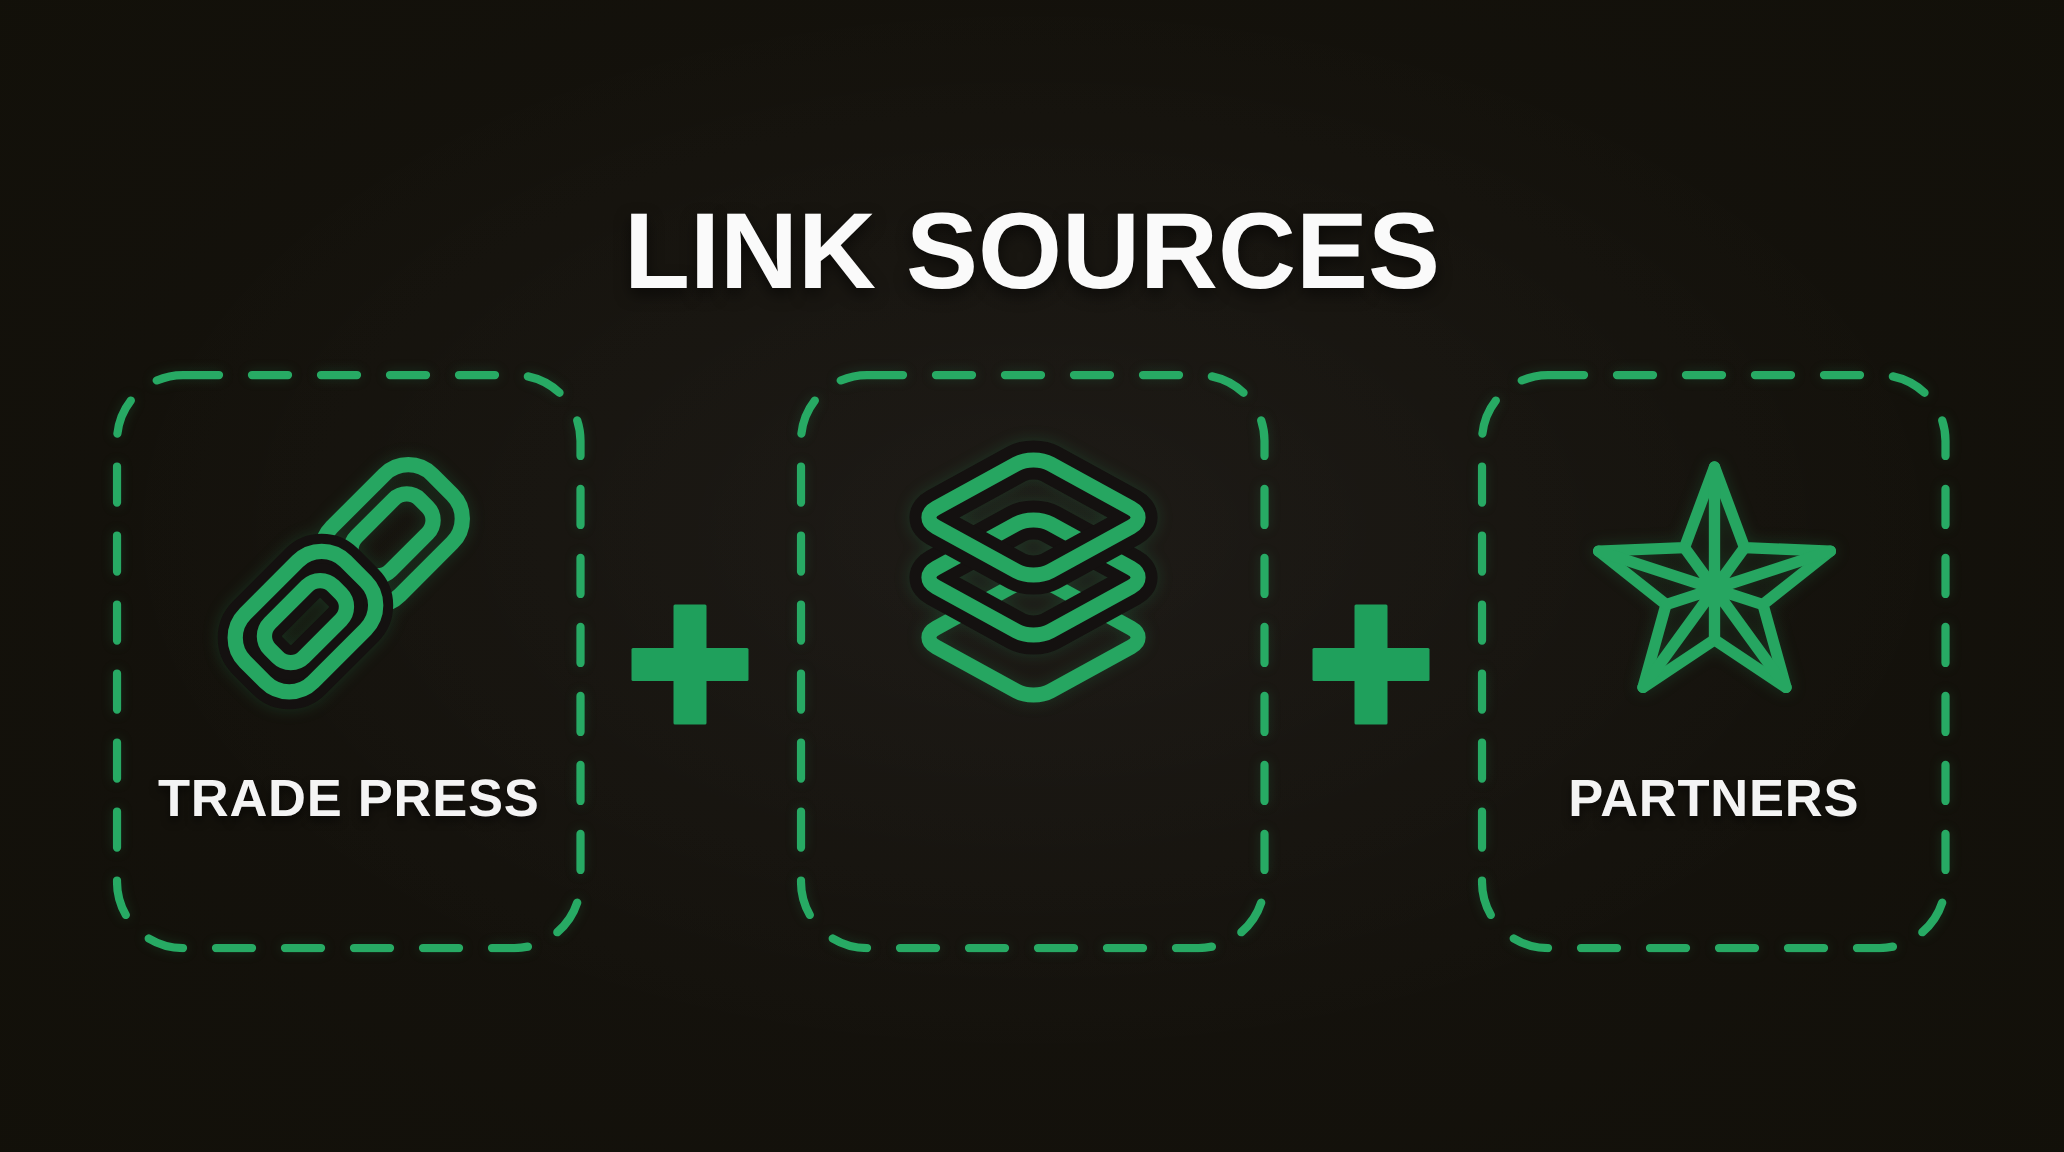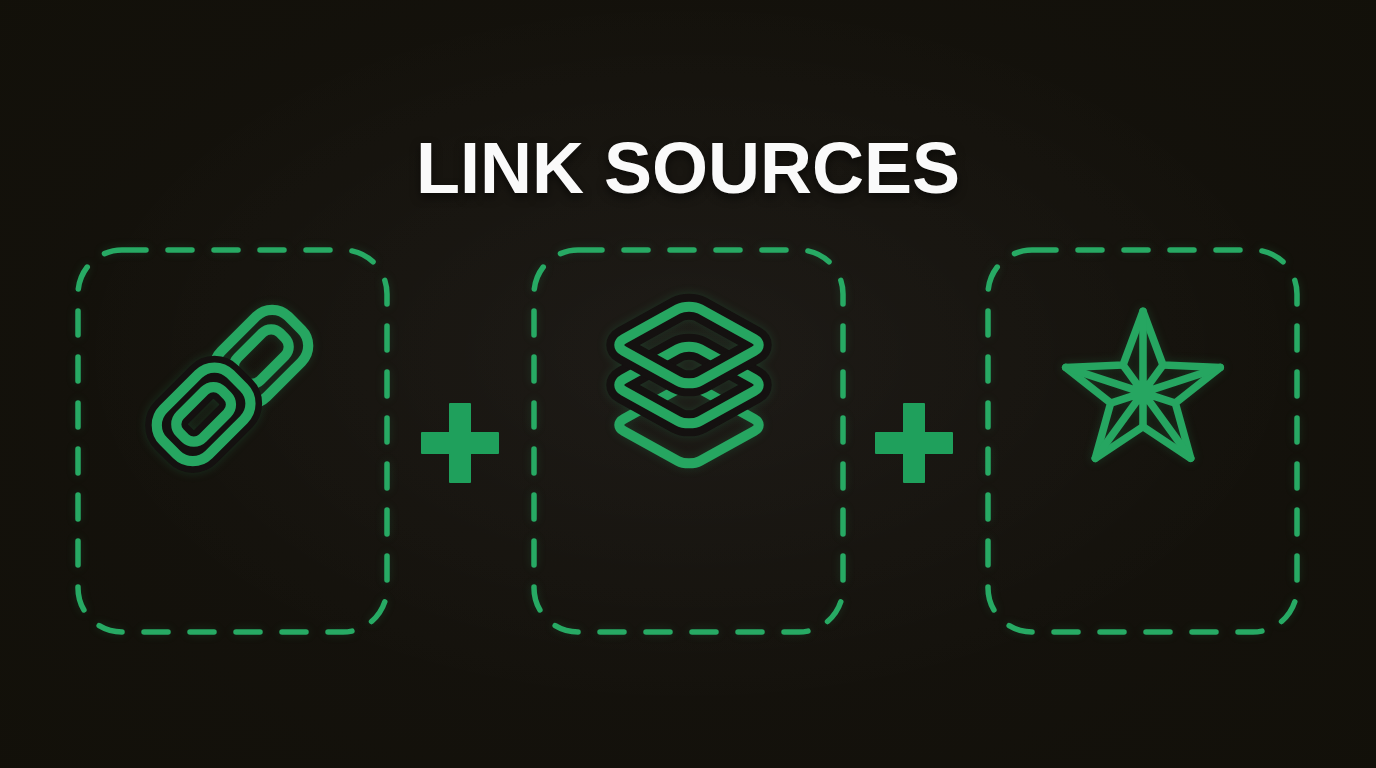--- a/index.html
+++ b/index.html
@@ -97,20 +97,21 @@
       <g transform="rotate(45)">
         <rect class="ic w14" x="-44" y="-121" width="88" height="130" rx="31"></rect>
         <rect class="ic w14" x="-22" y="-97" width="44" height="82" rx="17"></rect>
         <rect class="halo w32" x="-44" y="-9" width="88" height="130" rx="31"></rect>
         <rect class="halo w32" x="-22" y="15" width="44" height="82" rx="17"></rect>
         <rect class="ic w14" x="-44" y="-9" width="88" height="130" rx="31"></rect>
         <rect class="ic w14" x="-22" y="15" width="44" height="82" rx="17"></rect>
       </g>
     </svg>
   </div>
+  <div class="card-label">TRADE PRESS</div>
 </div>
 
 <div class="plus plus-1"></div>
 
 <div class="card card-2">
   <svg class="card-border" viewBox="0 0 315 388">
     <rect x="3" y="3" width="309" height="382" rx="44"></rect>
   </svg>
   <div class="icon-wrap">
     <svg width="170" height="170" viewBox="-85 -85 170 170">
@@ -130,13 +131,14 @@
     <rect x="3" y="3" width="309" height="382" rx="44"></rect>
   </svg>
   <div class="icon-wrap">
     <svg width="170" height="170" viewBox="-90 -90 180 180">
       <g transform="translate(0,8)">
         <path class="ic w8" d="M0,-86 L21.2,-29.1 L81.8,-26.6 L34.2,11.1 L50.5,69.6 L0,36 L-50.5,69.6 L-34.2,11.1 L-81.8,-26.6 L-21.2,-29.1 Z"></path>
         <path class="ic w8" d="M0,0 L0,-86 M0,0 L81.8,-26.6 M0,0 L50.5,69.6 M0,0 L-50.5,69.6 M0,0 L-81.8,-26.6 M0,0 L21.2,-29.1 M0,0 L34.2,11.1 M0,0 L0,36 M0,0 L-34.2,11.1 M0,0 L-21.2,-29.1"></path>
       </g>
     </svg>
   </div>
+  <div class="card-label">PARTNERS</div>
 </div>
 
 </body></html>

